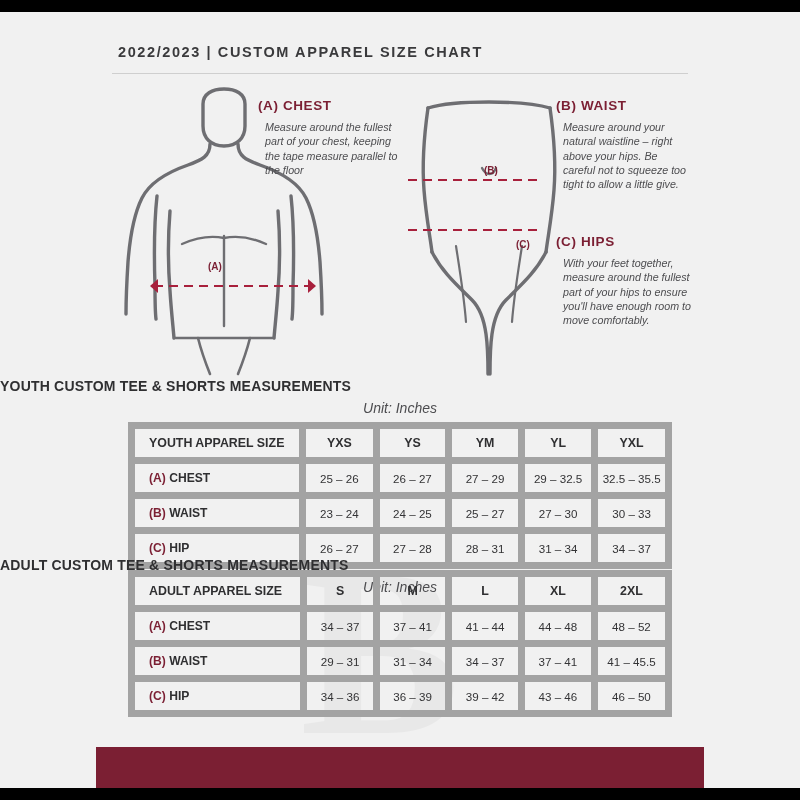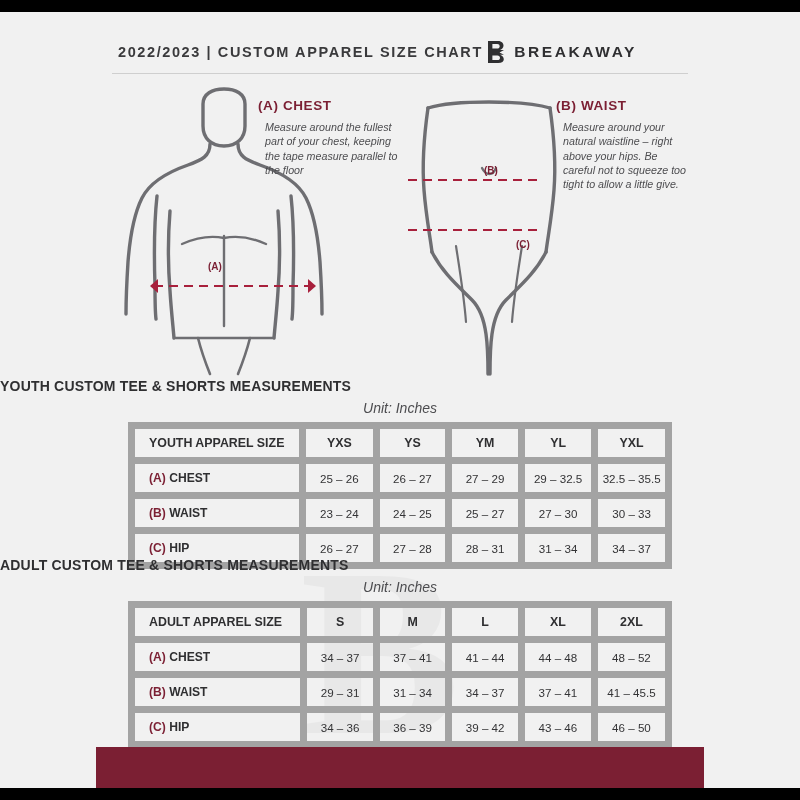--- a/index.html
+++ b/index.html
@@ -192,30 +192,20 @@
 </head>
 <body>
 
 <div id="page">
   <div class="sheet">
 
     <div class="watermark">B</div>
 
     <div class="header">
       <div class="header-title">2022/2023  |  CUSTOM APPAREL SIZE CHART</div>
-      <div class="brand">
-        <span class="brand-mark">
-          <svg width="20" height="24" viewBox="0 0 20 24">
-            <path d="M3 1 L13 1 C17 1 18.5 3.5 18.5 5.6 C18.5 7.8 17 9.4 15 10 L19 10 L14.5 12.4 L19 14.8 L15 14.8 C17.2 15.5 18.8 17.2 18.8 19.3 C18.8 21.6 17 23 13.2 23 L3 23 Z" fill="#2f2f31"></path>
-            <path d="M7.4 4 L12.2 4 C13.8 4 14.6 4.9 14.6 6.2 C14.6 7.6 13.7 8.5 12.1 8.5 L7.4 8.5 Z" fill="#f1f1f1"></path>
-            <path d="M7.4 15.4 L12.4 15.4 C14.1 15.4 15 16.4 15 17.8 C15 19.2 14.1 20.1 12.4 20.1 L7.4 20.1 Z" fill="#f1f1f1"></path>
-          </svg>
-        </span>
-        <span class="brand-name">BREAKAWAY</span>
-      </div>
       <div class="divider"></div>
     </div>
 
     <div class="figures">
 
       
       <span>
         <svg width="250" height="290" viewBox="0 0 250 290" style="position:absolute;left:110px;top:10px;">
           <g fill="none" stroke="#6e6e72" stroke-width="3.4" stroke-linecap="round" stroke-linejoin="round">
 
@@ -282,20 +272,24 @@
 
       
       <div class="callout c-chest">
         <h3>(A) CHEST</h3>
         <p>Measure around the fullest part of your chest, keeping the tape measure parallel to the floor</p>
       </div>
       <div class="callout c-waist">
         <h3>(B) WAIST</h3>
         <p>Measure around your natural waistline – right above your hips. Be careful not to squeeze too tight to allow a little give.</p>
       </div>
+      <div class="callout c-hips">
+        <h3>(C) HIPS</h3>
+        <p>With your feet together, measure around the fullest part of your hips to ensure you'll have enough room to move comfortably.</p>
+      </div>
     </div>
 
     <div class="sec-title" style="top:366px;">YOUTH CUSTOM TEE &amp; SHORTS MEASUREMENTS</div>
     <div class="sec-unit" style="top:388px;">Unit: Inches</div>
 
     <table class="size" style="top:410px;">
       <tbody>
         <tr>
           <th class="colhead-left">YOUTH APPAREL SIZE</th>
           <th>YXS</th>
@@ -327,21 +321,21 @@
           <td class="datacell">28 – 31</td>
           <td class="datacell">31 – 34</td>
           <td class="datacell">34 – 37</td>
         </tr>
       </tbody>
     </table>
 
     <div class="sec-title" style="top:545px;">ADULT CUSTOM TEE &amp; SHORTS MEASUREMENTS</div>
     <div class="sec-unit" style="top:567px;">Unit: Inches</div>
 
-    <table class="size" style="top:589px;">
+    <table class="size" style="top:558px;">
       <tbody>
         <tr>
           <th class="colhead-left">ADULT APPAREL SIZE</th>
           <th>S</th>
           <th>M</th>
           <th>L</th>
           <th>XL</th>
           <th>2XL</th>
         </tr>
         <tr>

